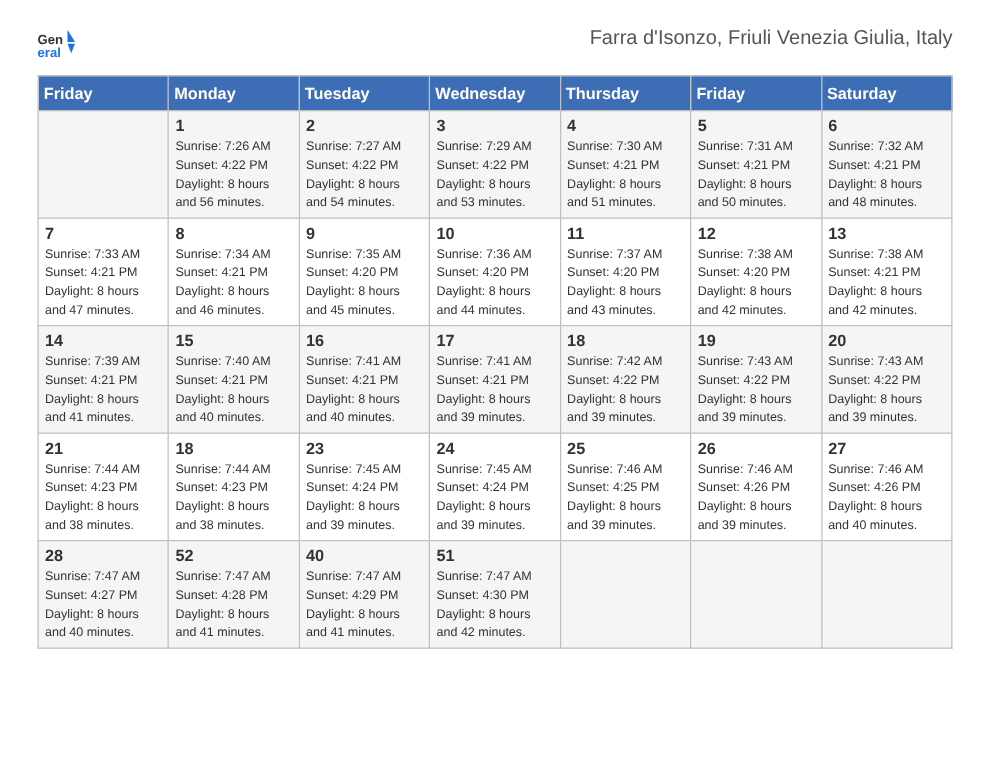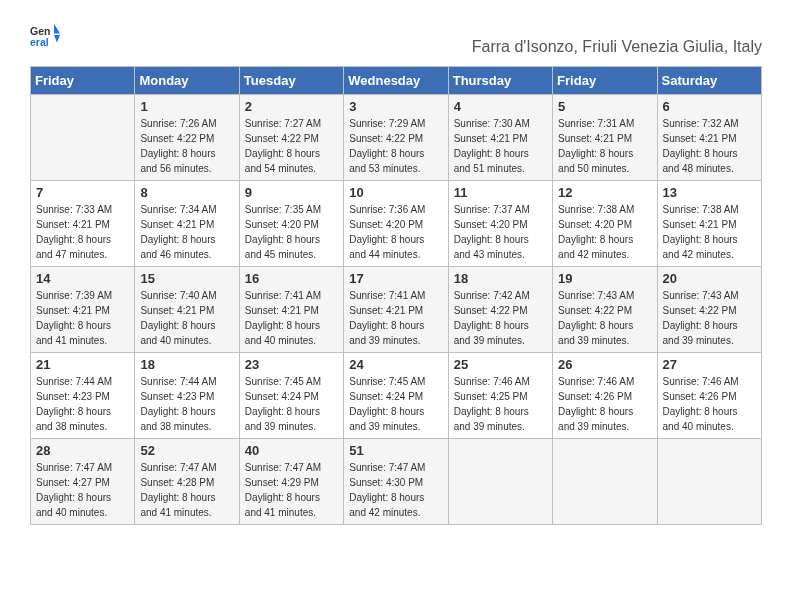--- a/index.html
+++ b/index.html
@@ -36,21 +36,21 @@
       text-align: right;
     }
     .month-title {
       font-size: 32px;
       font-weight: bold;
       color: #333;
     }
     .location-title {
       font-size: 16px;
       color: #555;
-      margin-top: 18px;
+      margin-top: 2px;
     }
     table {
       width: 100%;
       border-collapse: collapse;
       table-layout: fixed;
     }
     thead tr th {
       background-color: #3d6db5;
       color: #fff;
       font-size: 13px;

